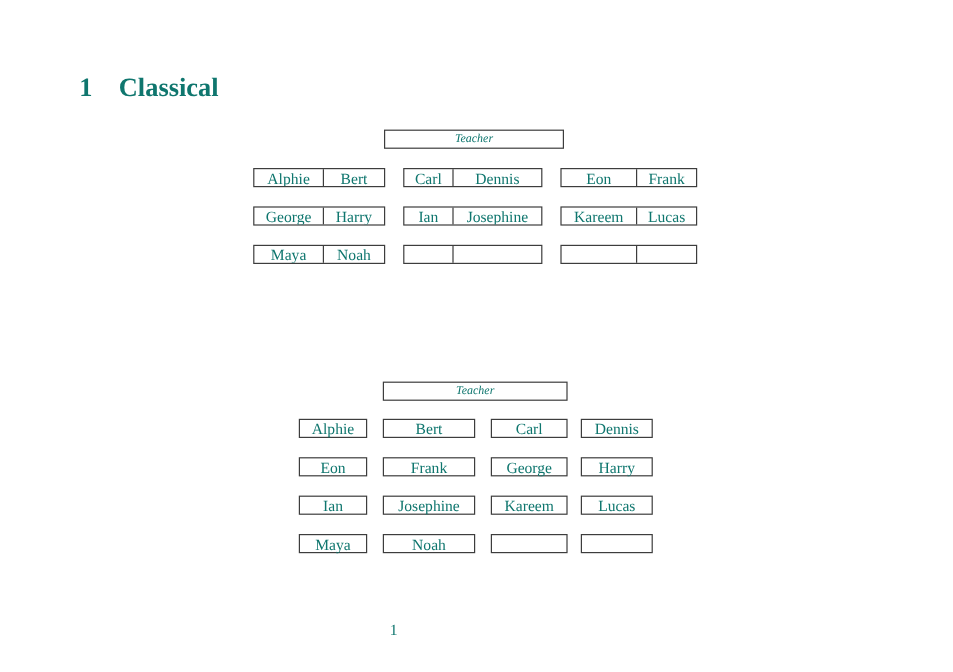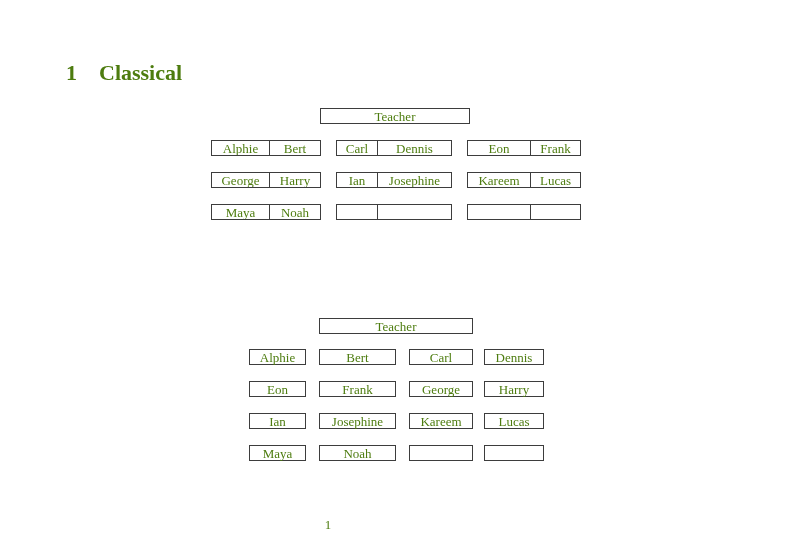--- a/index.html
+++ b/index.html
@@ -6,21 +6,21 @@
     margin: 0;
     padding: 0;
     background: #ffffff;
   }
   .page {
     position: relative;
     width: 656px;
     height: 560px;
     background: #ffffff;
     font-family: "Liberation Serif", "DejaVu Serif", serif;
-    color: #4d7c0f;
+    color: #0f766e;
     overflow: hidden;
   }
   .section-heading {
     position: absolute;
     left: 66px;
     font-size: 22px;
     font-weight: bold;
     line-height: 26px;
     white-space: nowrap;
   }
@@ -30,24 +30,25 @@
   }
   .box {
     position: absolute;
     box-sizing: border-box;
     border: 1px solid #3d3d3d;
     height: 16px;
     background: #ffffff;
   }
   .teacher-box {
     display: flex;
-    align-items: flex-end;
+    align-items: flex-start;
     justify-content: center;
-    font-size: 13px;
+    font-size: 10px;
     line-height: 13px;
+    font-style: italic;
   }
   .desk {
     display: flex;
   }
   .desk .cell {
     box-sizing: border-box;
     display: flex;
     align-items: center;
     justify-content: center;
     font-size: 13px;

